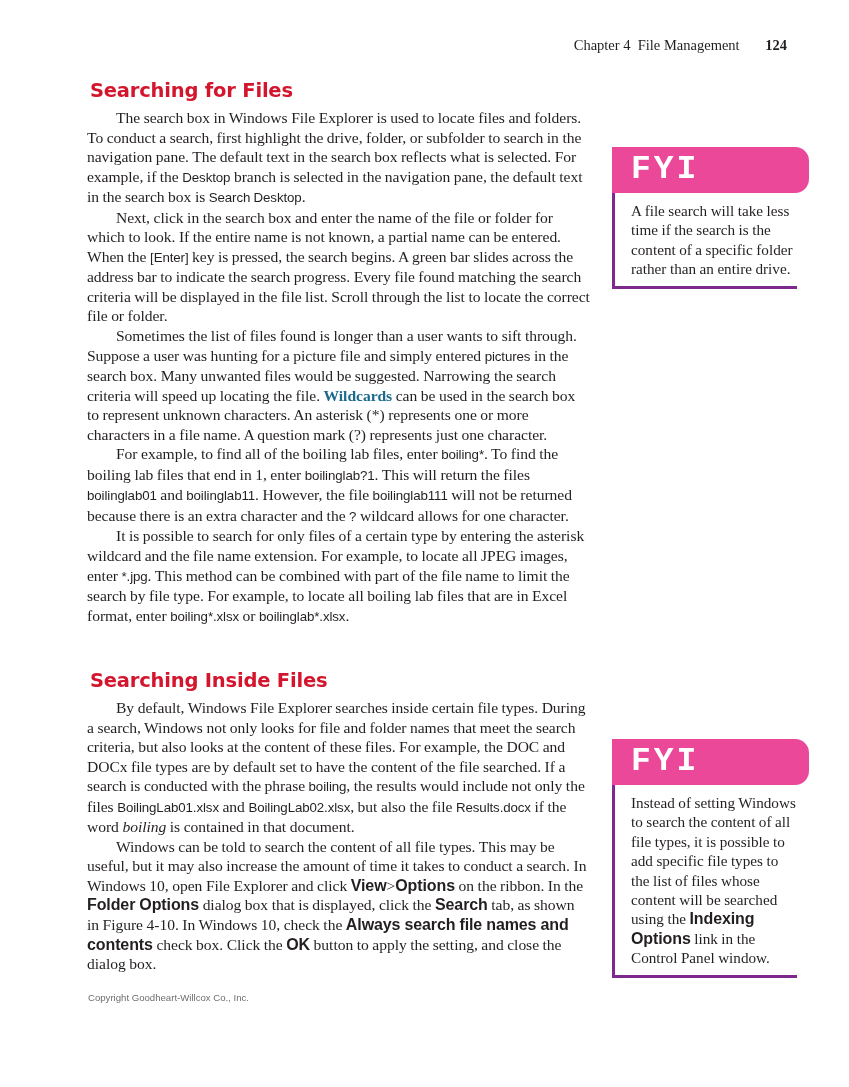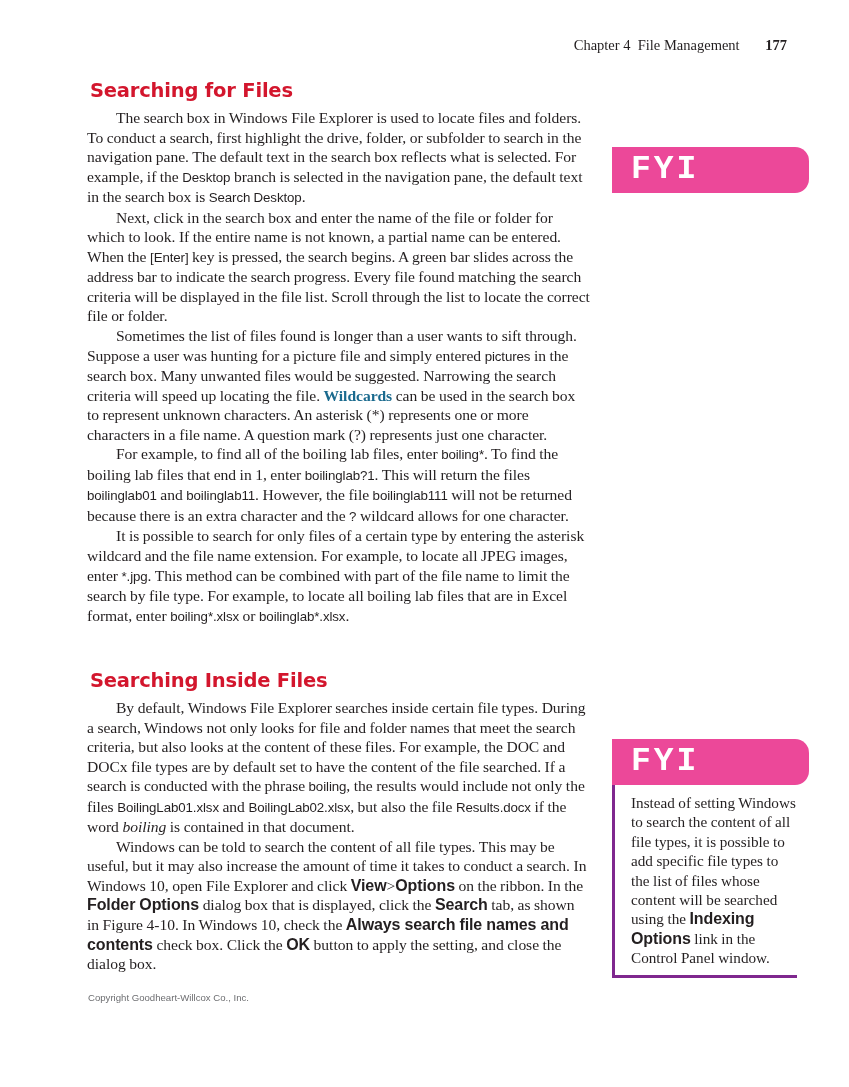--- a/index.html
+++ b/index.html
@@ -114,21 +114,21 @@
       font-family: "Liberation Sans", "DejaVu Sans", sans-serif;
       font-size: 9.6px;
       color: #6d6e71;
     }
   </style>
 </head>
 <body>
 
 <div class="running-head">
   <span class="chapter" style="white-space:pre">Chapter 4  File Management</span>
-  <span class="page-num">177</span>
+  <span class="page-num">124</span>
 </div>
 
 <div class="main-col">
 
   <div class="section-heading" style="top:79px">Searching for Files</div>
 
   <div class="para-block" style="top:108px">
     <p><span>The search box in Windows File Explorer is used to locate files and folders. To conduct a search, first highlight the drive, folder, or subfolder to search in the navigation pane. The default text in the search box reflects what is selected. For example, if the </span><span class="ui">Desktop</span><span> branch is selected in the navigation pane, the default text in the search box is </span><span class="ui">Search Desktop</span><span>.</span></p>
 
     <p><span>Next, click in the search box and enter the name of the file or folder for which to look. If the entire name is not known, a partial name can be entered. When the </span><span class="ui">[Enter]</span><span> key is pressed, the search begins. A green bar slides across the address bar to indicate the search progress. Every file found matching the search criteria will be displayed in the file list. Scroll through the list to locate the correct file or folder.</span></p>
@@ -146,20 +146,23 @@
     <p><span>By default, Windows File Explorer searches inside certain file types. During a search, Windows not only looks for file and folder names that meet the search criteria, but also looks at the content of these files. For example, the DOC and DOCx file types are by default set to have the content of the file searched. If a search is conducted with the phrase </span><span class="ui">boiling</span><span>, the results would include not only the files </span><span class="ui">BoilingLab01.xlsx</span><span> and </span><span class="ui">BoilingLab02.xlsx</span><span>, but also the file </span><span class="ui">Results.docx</span><span> if the word </span><em>boiling</em><span> is contained in that document.</span></p>
 
     <p><span>Windows can be told to search the content of all file types. This may be useful, but it may also increase the amount of time it takes to conduct a search. In Windows 10, open File Explorer and click </span><span class="ui-bold">View</span><span>&gt;</span><span class="ui-bold">Options</span><span> on the ribbon. In the </span><span class="ui-bold">Folder Options</span><span> dialog box that is displayed, click the </span><span class="ui-bold">Search</span><span> tab, as shown in Figure 4-10. In Windows 10, check the </span><span class="ui-bold">Always search file names and contents</span><span> check box. Click the </span><span class="ui-bold">OK</span><span> button to apply the setting, and close the dialog box.</span></p>
   </div>
 </div>
 
 <div class="fyi-box" style="top:147px">
   <div class="fyi-header">
     <span class="fyi-title">FYI</span>
   </div>
+  <div class="fyi-body">
+    <span>A file search will take less time if the search is the content of a specific folder rather than an entire drive.</span>
+  </div>
 </div>
 
 <div class="fyi-box" style="top:739px">
   <div class="fyi-header">
     <span class="fyi-title">FYI</span>
   </div>
   <div class="fyi-body">
     <span>Instead of setting Windows to search the content of all file types, it is possible to add specific file types to the list of files whose content will be searched using the </span><span class="ui-bold">Indexing Options</span><span> link in the Control Panel window.</span>
   </div>
 </div>

